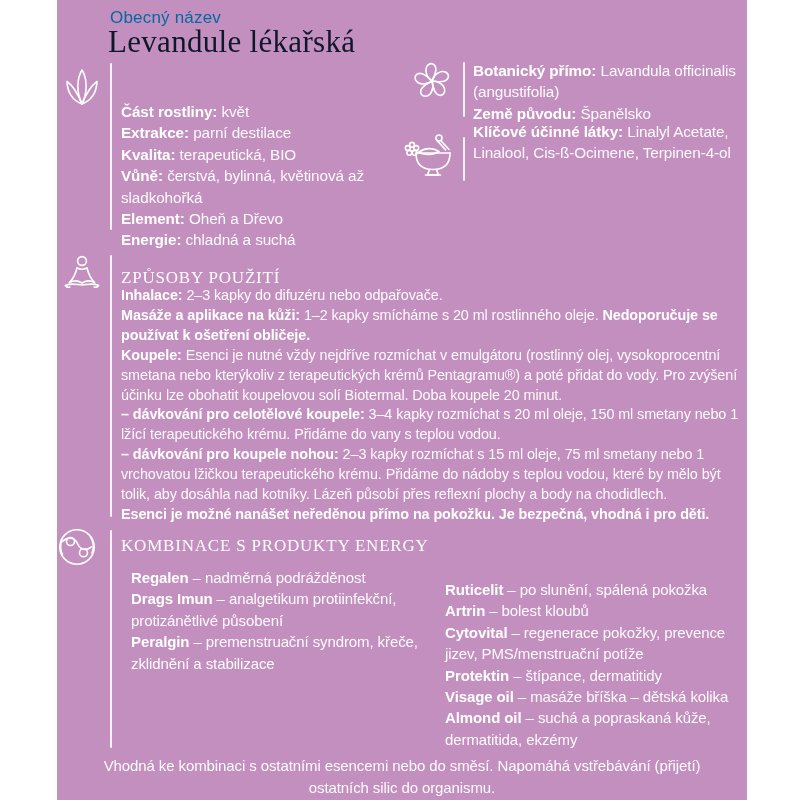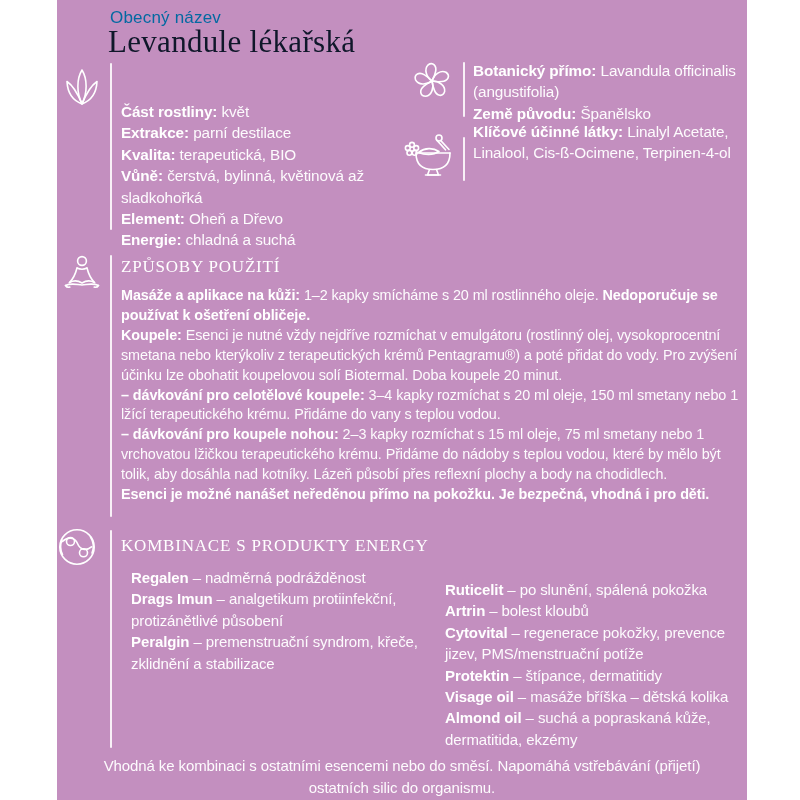--- a/index.html
+++ b/index.html
@@ -94,22 +94,23 @@
     <path d="M14 14 C12.5 20 11 24 6.5 28.5"></path>
     <path d="M24 14 C25.5 20 27 24 31.5 28.5"></path>
     <path d="M14 14 C17 15.5 21 15.5 24 14"></path>
     <path d="M6.5 28.5 C11 26 15 26.5 19 29 C23 26.5 27 26 31.5 28.5"></path>
     <path d="M2.5 31.5 C8 28.8 13 30.5 19 31 C25 30.5 30 28.8 35.5 31.5"></path>
     <path d="M2.5 31.5 C3.5 33.2 5 33.6 6.8 33.1"></path>
     <path d="M35.5 31.5 C34.5 33.2 33 33.6 31.2 33.1"></path>
   </svg>
 </div>
 <div class="vline" style="left:110px; top:255px; height:262px;"></div>
-<div class="abs sec-heading" style="left:121px; top:257px;">ZPŮSOBY POUŽITÍ</div>
+<div class="abs sec-heading" style="left:121px; top:268px;">ZPŮSOBY POUŽITÍ</div>
 <div class="tblock usage" style="left:121px; top:286px; width:627px;">
+    <div class="para"><span class="b">Inhalace:</span><span> 2–3 kapky do difuzéru nebo odpařovače.</span></div>
     <div class="para"><span class="b">Masáže a aplikace na kůži:</span><span> 1–2 kapky smícháme s 20 ml rostlinného oleje. </span><span class="b">Nedoporučuje se používat k ošetření obličeje.</span></div>
     <div class="para"><span class="b">Koupele:</span><span> Esenci je nutné vždy nejdříve rozmíchat v emulgátoru (rostlinný olej, vysokoprocentní smetana nebo kterýkoliv z terapeutických krémů Pentagramu®) a poté přidat do vody. Pro zvýšení účinku lze obohatit koupelovou solí Biotermal. Doba koupele 20 minut.</span></div>
     <div class="para"><span class="b">– dávkování pro celotělové koupele:</span><span> 3–4 kapky rozmíchat s 20 ml oleje, 150 ml smetany nebo 1 lžící terapeutického krému. Přidáme do vany s teplou vodou.</span></div>
     <div class="para"><span class="b">– dávkování pro koupele nohou:</span><span> 2–3 kapky rozmíchat s 15 ml oleje, 75 ml smetany nebo 1 vrchovatou lžičkou terapeutického krému. Přidáme do nádoby s teplou vodou, které by mělo být tolik, aby dosáhla nad kotníky. Lázeň působí přes reflexní plochy a body na chodidlech.</span></div>
     <div class="para"><span class="b">Esenci je možné nanášet neředěnou přímo na pokožku. Je bezpečná, vhodná i pro děti.</span></div>
   </div>
 
 <div class="icon" style="left:57px; top:527px;">
   <svg width="40" height="40" viewBox="0 0 40 40">
     <circle cx="20" cy="20" r="17.2"></circle>

